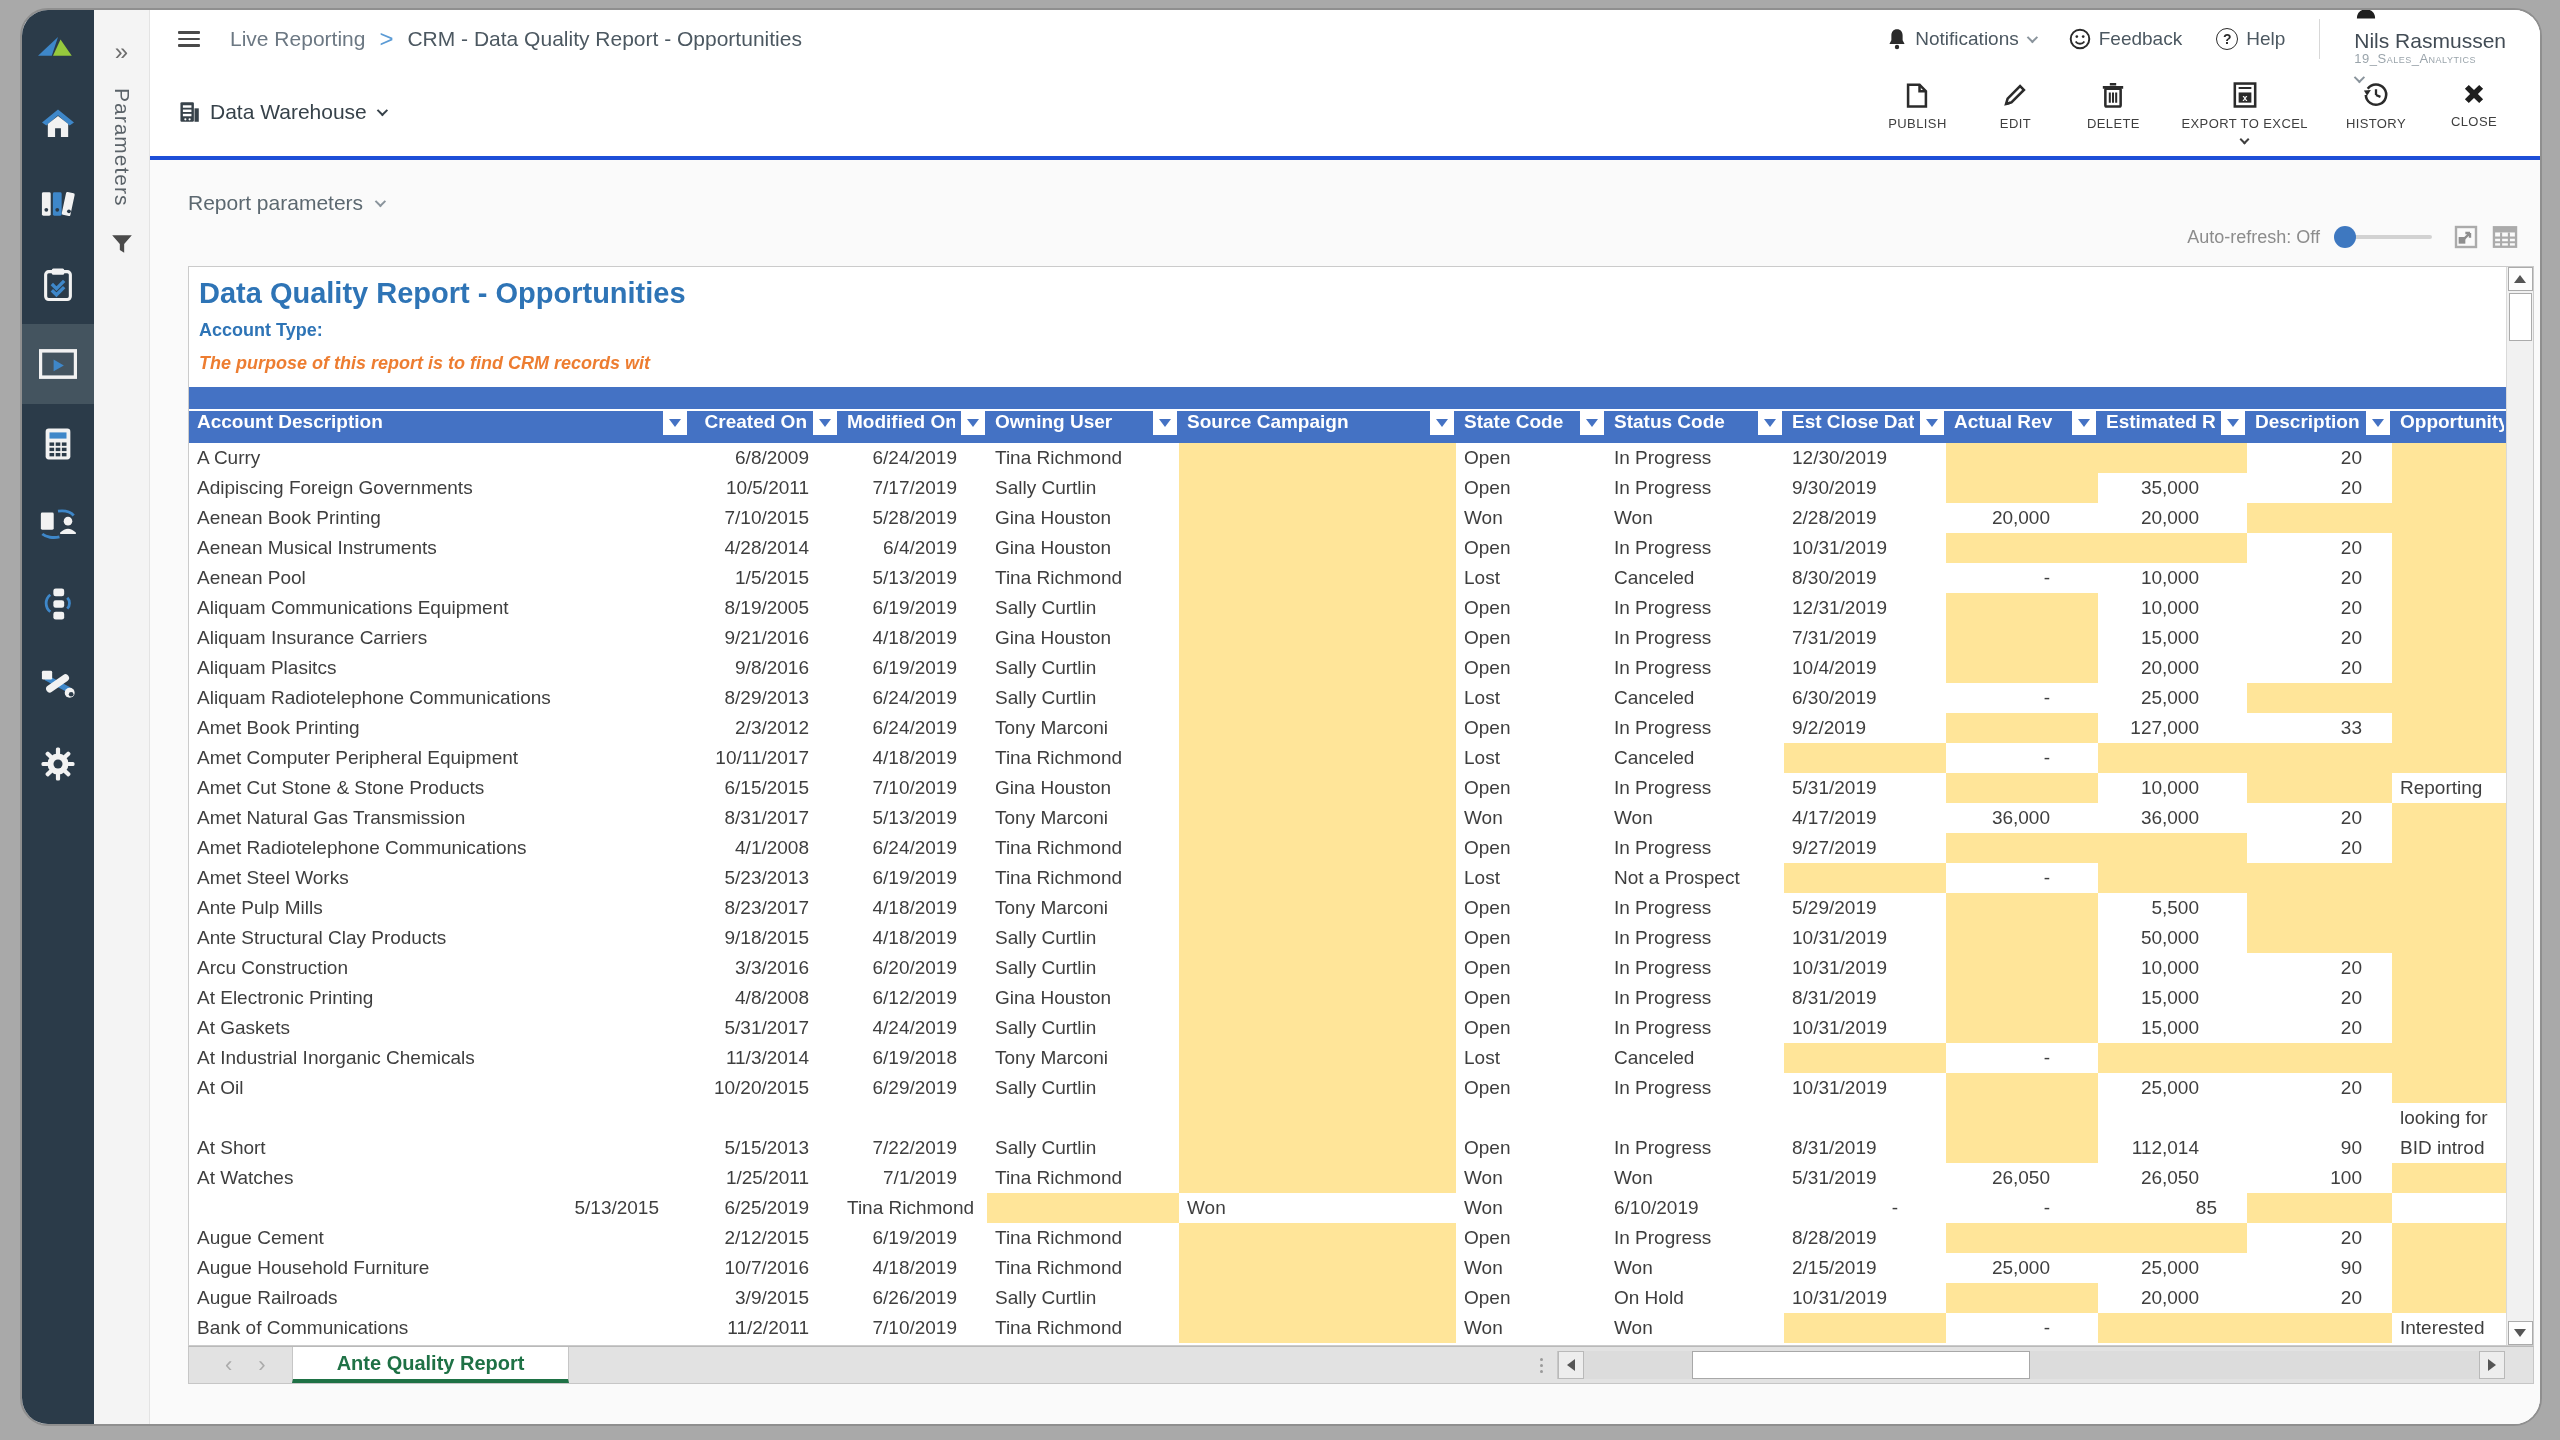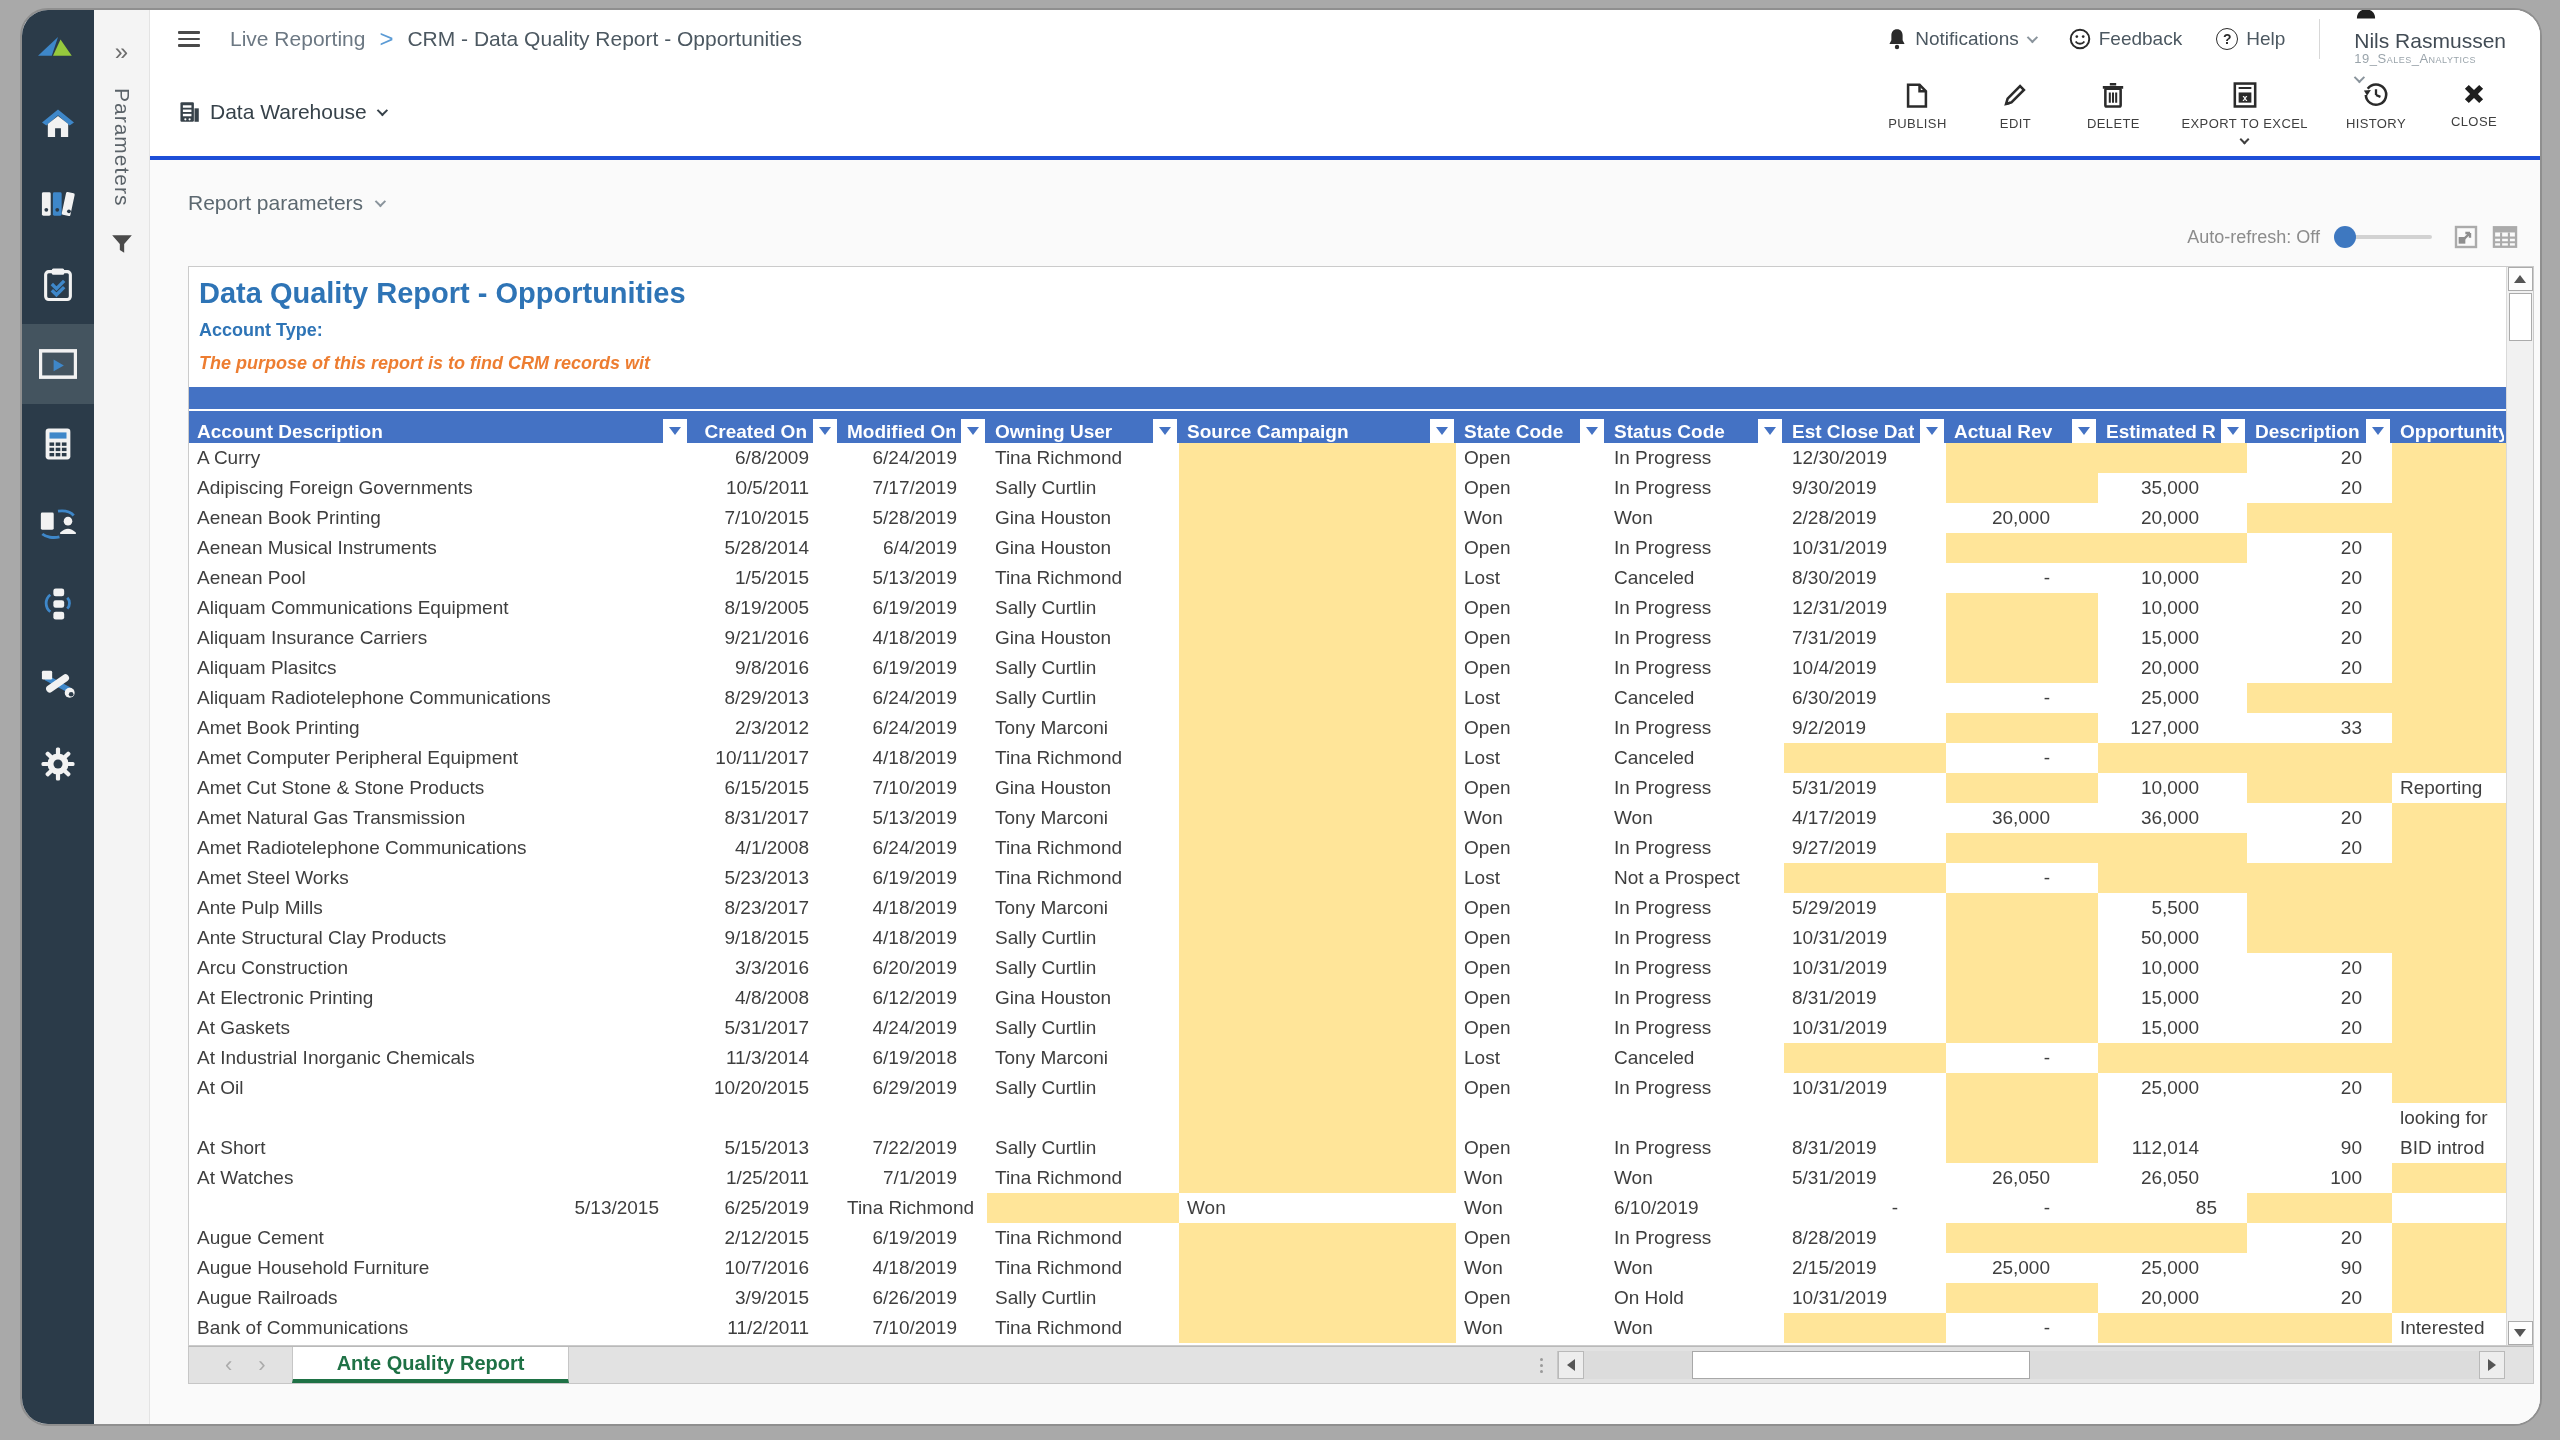--- a/index.html
+++ b/index.html
@@ -59,21 +59,21 @@
   .panel { margin-top:12px; width:2346px; height:1080px; background:#fff; border:1px solid #CBCBCB; display:flex; overflow:hidden; }
   .panel-inner { width:2317px; flex:0 0 2317px; display:flex; flex-direction:column; overflow:hidden; }
   .rpt-titleblock { padding:10px 0 0 10px; height:120px; flex:0 0 120px; }
   .rpt-title { font-size:29px; font-weight:bold; color:#2E74B6; }
   .rpt-subtitle { font-size:18px; font-weight:bold; color:#2E74B6; margin-top:10px; }
   .rpt-purpose { font-size:18px; font-weight:bold; font-style:italic; color:#ED7D31; margin-top:12px; }
 
   .grid-cols { display:grid; grid-template-columns:500px 150px 148px 192px 277px 150px 178px 162px 152px 149px 145px 114px; }
   .hdr-band { height:22px; background:#4472C4; }
   .hdr-row { height:34px; background:#4472C4; border-top:2px solid #fff; }
-  .hcell { display:flex; align-items:flex-end; color:#fff; font-size:19px; font-weight:bold; padding:0 2px 0 8px; overflow:hidden; white-space:nowrap; }
+  .hcell { display:flex; align-items:flex-start; color:#fff; font-size:19px; font-weight:bold; padding:0 2px 0 8px; overflow:hidden; white-space:nowrap; }
   .hcell .hlabel { overflow:hidden; }
   .hcell.h-right { justify-content:flex-end; }
   .hcell.h-left .hlabel { margin-right:auto; }
   .filter-btn { width:24px; height:24px; background:#fff; flex:0 0 24px; display:flex; align-items:center; justify-content:center; margin-left:6px; cursor:pointer; }
   .filter-btn i { width:0; height:0; border-left:6px solid transparent; border-right:6px solid transparent; border-top:8px solid #4472C4; }
 
   .tbody { flex:1; overflow:hidden; }
   .trow { height:30px; }
   .cell { font-size:19px; color:#3E3E3E; display:flex; align-items:center; padding:0 8px; white-space:nowrap; overflow:hidden; }
   .cell.right { justify-content:flex-end; padding-right:30px; }
@@ -525,21 +525,21 @@
                 <div class="cell ">Won</div>
                 <div class="cell ">Won</div>
                 <div class="cell ">2/28/2019</div>
                 <div class="cell money">20,000</div>
                 <div class="cell money">20,000</div>
                 <div class="cell right yellow"></div>
                 <div class="cell  yellow"></div>
               </div>
               <div class="trow grid-cols">
                 <div class="cell ">Aenean Musical Instruments</div>
-                <div class="cell right">5/28/2014</div>
+                <div class="cell right">4/28/2014</div>
                 <div class="cell right">6/4/2019</div>
                 <div class="cell ">Gina Houston</div>
                 <div class="cell  yellow"></div>
                 <div class="cell ">Open</div>
                 <div class="cell ">In Progress</div>
                 <div class="cell ">10/31/2019</div>
                 <div class="cell money yellow"></div>
                 <div class="cell money yellow"></div>
                 <div class="cell right">20</div>
                 <div class="cell  yellow"></div>

